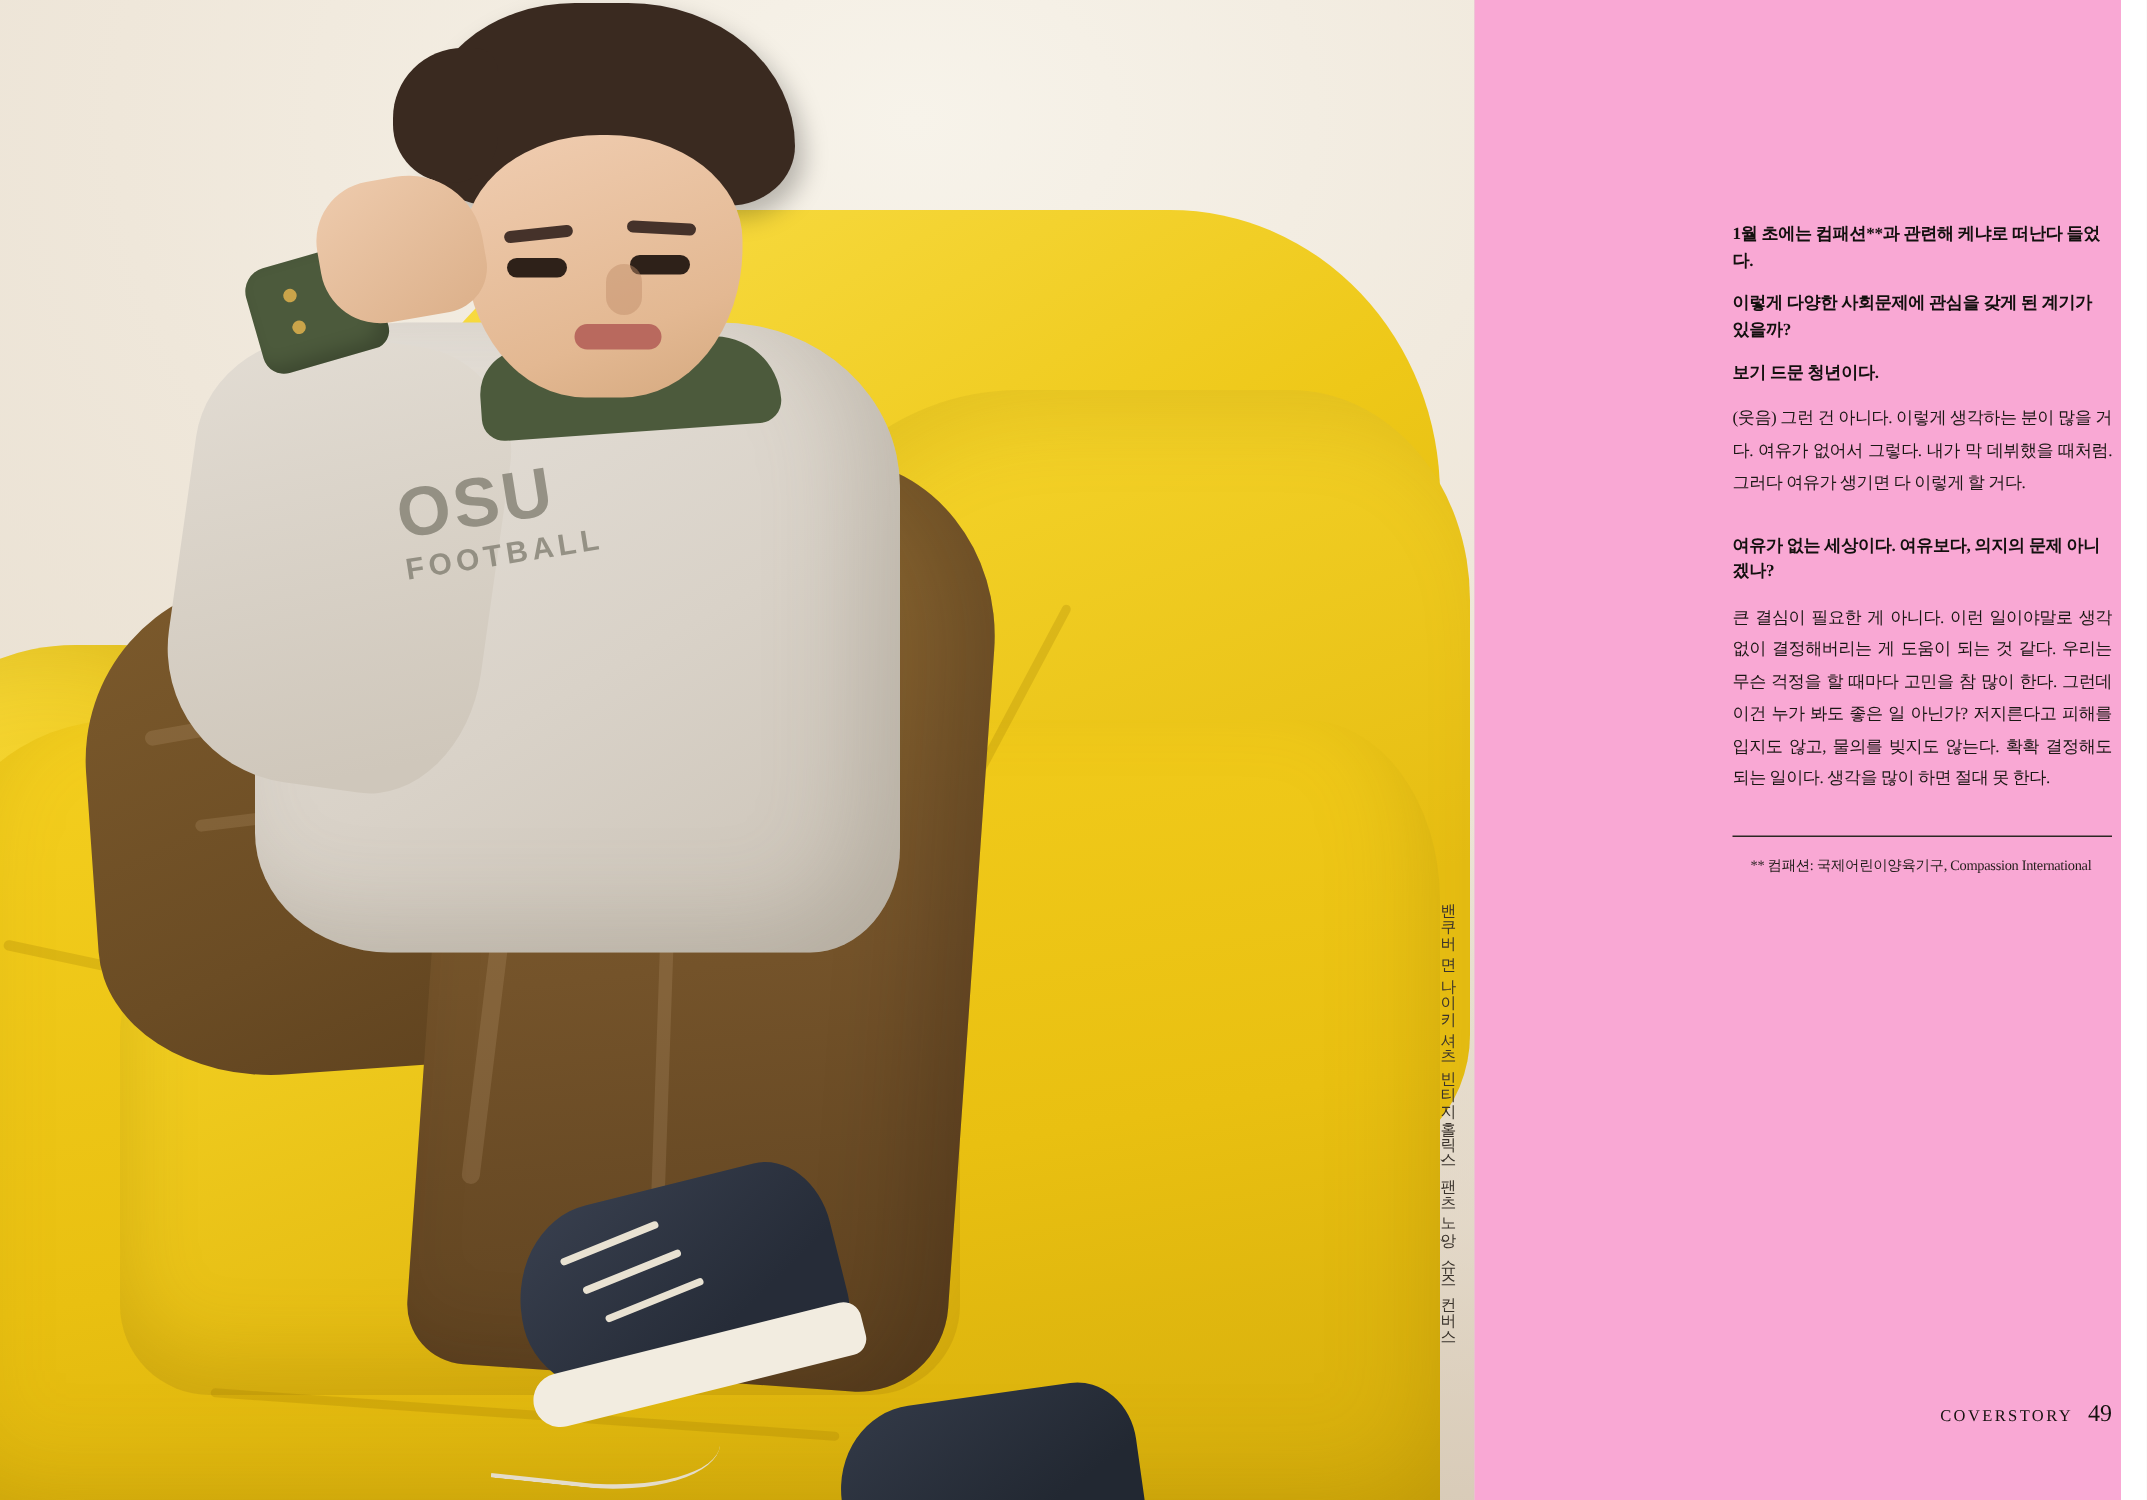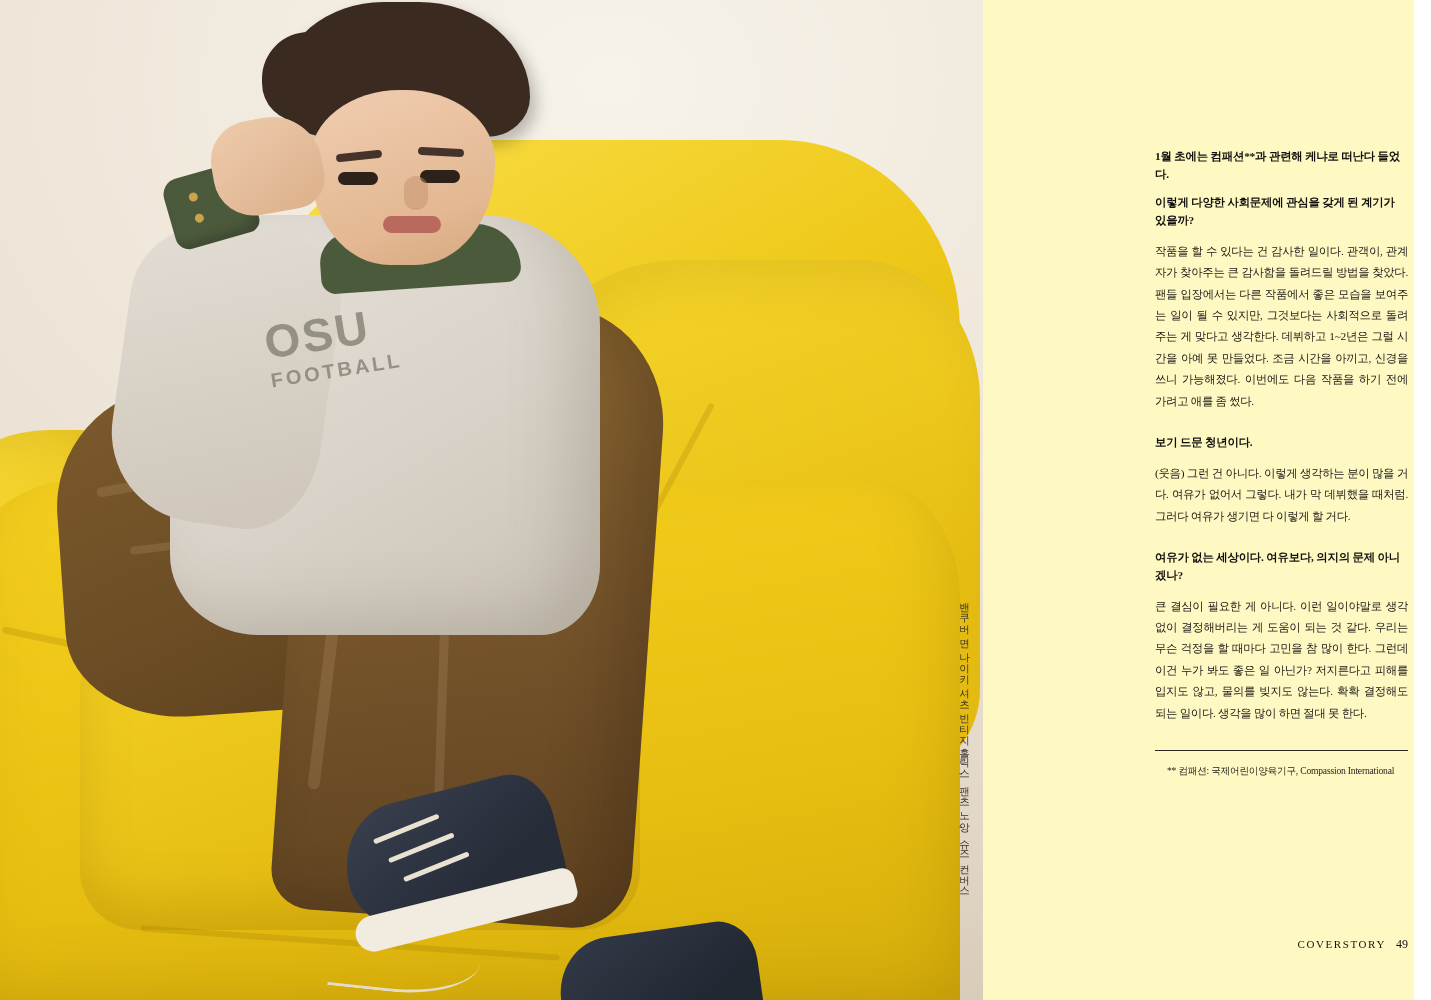--- a/index.html
+++ b/index.html
@@ -186,21 +186,21 @@
     color: #3a332c;
     letter-spacing: 0.5px;
     font-family: "Liberation Serif", serif;
   }
 
   
   .text-page {
     position: absolute;
     left: 983px; top: 0;
     width: 431px; height: 1000px;
-    background: #fef9c3;
+    background: #f9a8d4;
   }
   .gutter-shadow {
     position: absolute; left: 983px; top: 0; width: 26px; height: 1000px;
     background: linear-gradient(90deg, rgba(120,110,95,0.28) 0%, rgba(255,255,255,0) 100%);
     pointer-events: none;
   }
   .column {
     position: absolute;
     left: 172px; top: 148px;
     width: 253px;
@@ -237,21 +237,21 @@
   .folio {
     position: absolute;
     left: 172px; bottom: 48px;
     width: 253px;
     text-align: right;
     font-family: "Liberation Serif", serif;
     font-size: 11px;
     letter-spacing: 1.6px;
     color: #15120f;
   }
-  .folio .num { margin-left: 10px; font-size: 12px; letter-spacing: 0; }
+  .folio .num { margin-left: 10px; font-size: 16px; letter-spacing: 0; }
 </style>
 </head>
 <body>
 
 <div class="page">
 
   <div class="photo-page">
     <div class="backdrop"></div>
 
     <div class="sofa">
@@ -313,21 +313,20 @@
   </div>
 
   <div class="gutter-shadow"></div>
 
   <div class="text-page">
     <div class="column">
 
       <p class="q">1월 초에는 컴패션**과 관련해 케냐로 떠난다 들었다.</p>
 
       <p class="q">이렇게 다양한 사회문제에 관심을 갖게 된 계기가 있을까?</p>
-      <p class="a">작품을 할 수 있다는 건 감사한 일이다. 관객이, 관계자가 찾아주는 큰 감사함을 돌려드릴 방법을 찾았다. 팬들 입장에서는 다른 작품에서 좋은 모습을 보여주는 일이 될 수 있지만, 그것보다는 사회적으로 돌려주는 게 맞다고 생각한다. 데뷔하고 1~2년은 그럴 시간을 아예 못 만들었다. 조금 시간을 아끼고, 신경을 쓰니 가능해졌다. 이번에도 다음 작품을 하기 전에 가려고 애를 좀 썼다.</p>
 
       <p class="q">보기 드문 청년이다.</p>
       <p class="a">(웃음) 그런 건 아니다. 이렇게 생각하는 분이 많을 거다. 여유가 없어서 그렇다. 내가 막 데뷔했을 때처럼. 그러다 여유가 생기면 다 이렇게 할 거다.</p>
 
       <p class="q">여유가 없는 세상이다. 여유보다, 의지의 문제 아니겠나?</p>
       <p class="a last">큰 결심이 필요한 게 아니다. 이런 일이야말로 생각 없이 결정해버리는 게 도움이 되는 것 같다. 우리는 무슨 걱정을 할 때마다 고민을 참 많이 한다. 그런데 이건 누가 봐도 좋은 일 아닌가? 저지른다고 피해를 입지도 않고, 물의를 빚지도 않는다. 확확 결정해도 되는 일이다. 생각을 많이 하면 절대 못 한다.</p>
 
       <div class="rule"></div>
       <p class="footnote">**  컴패션: 국제어린이양육기구, Compassion International</p>
     </div>

